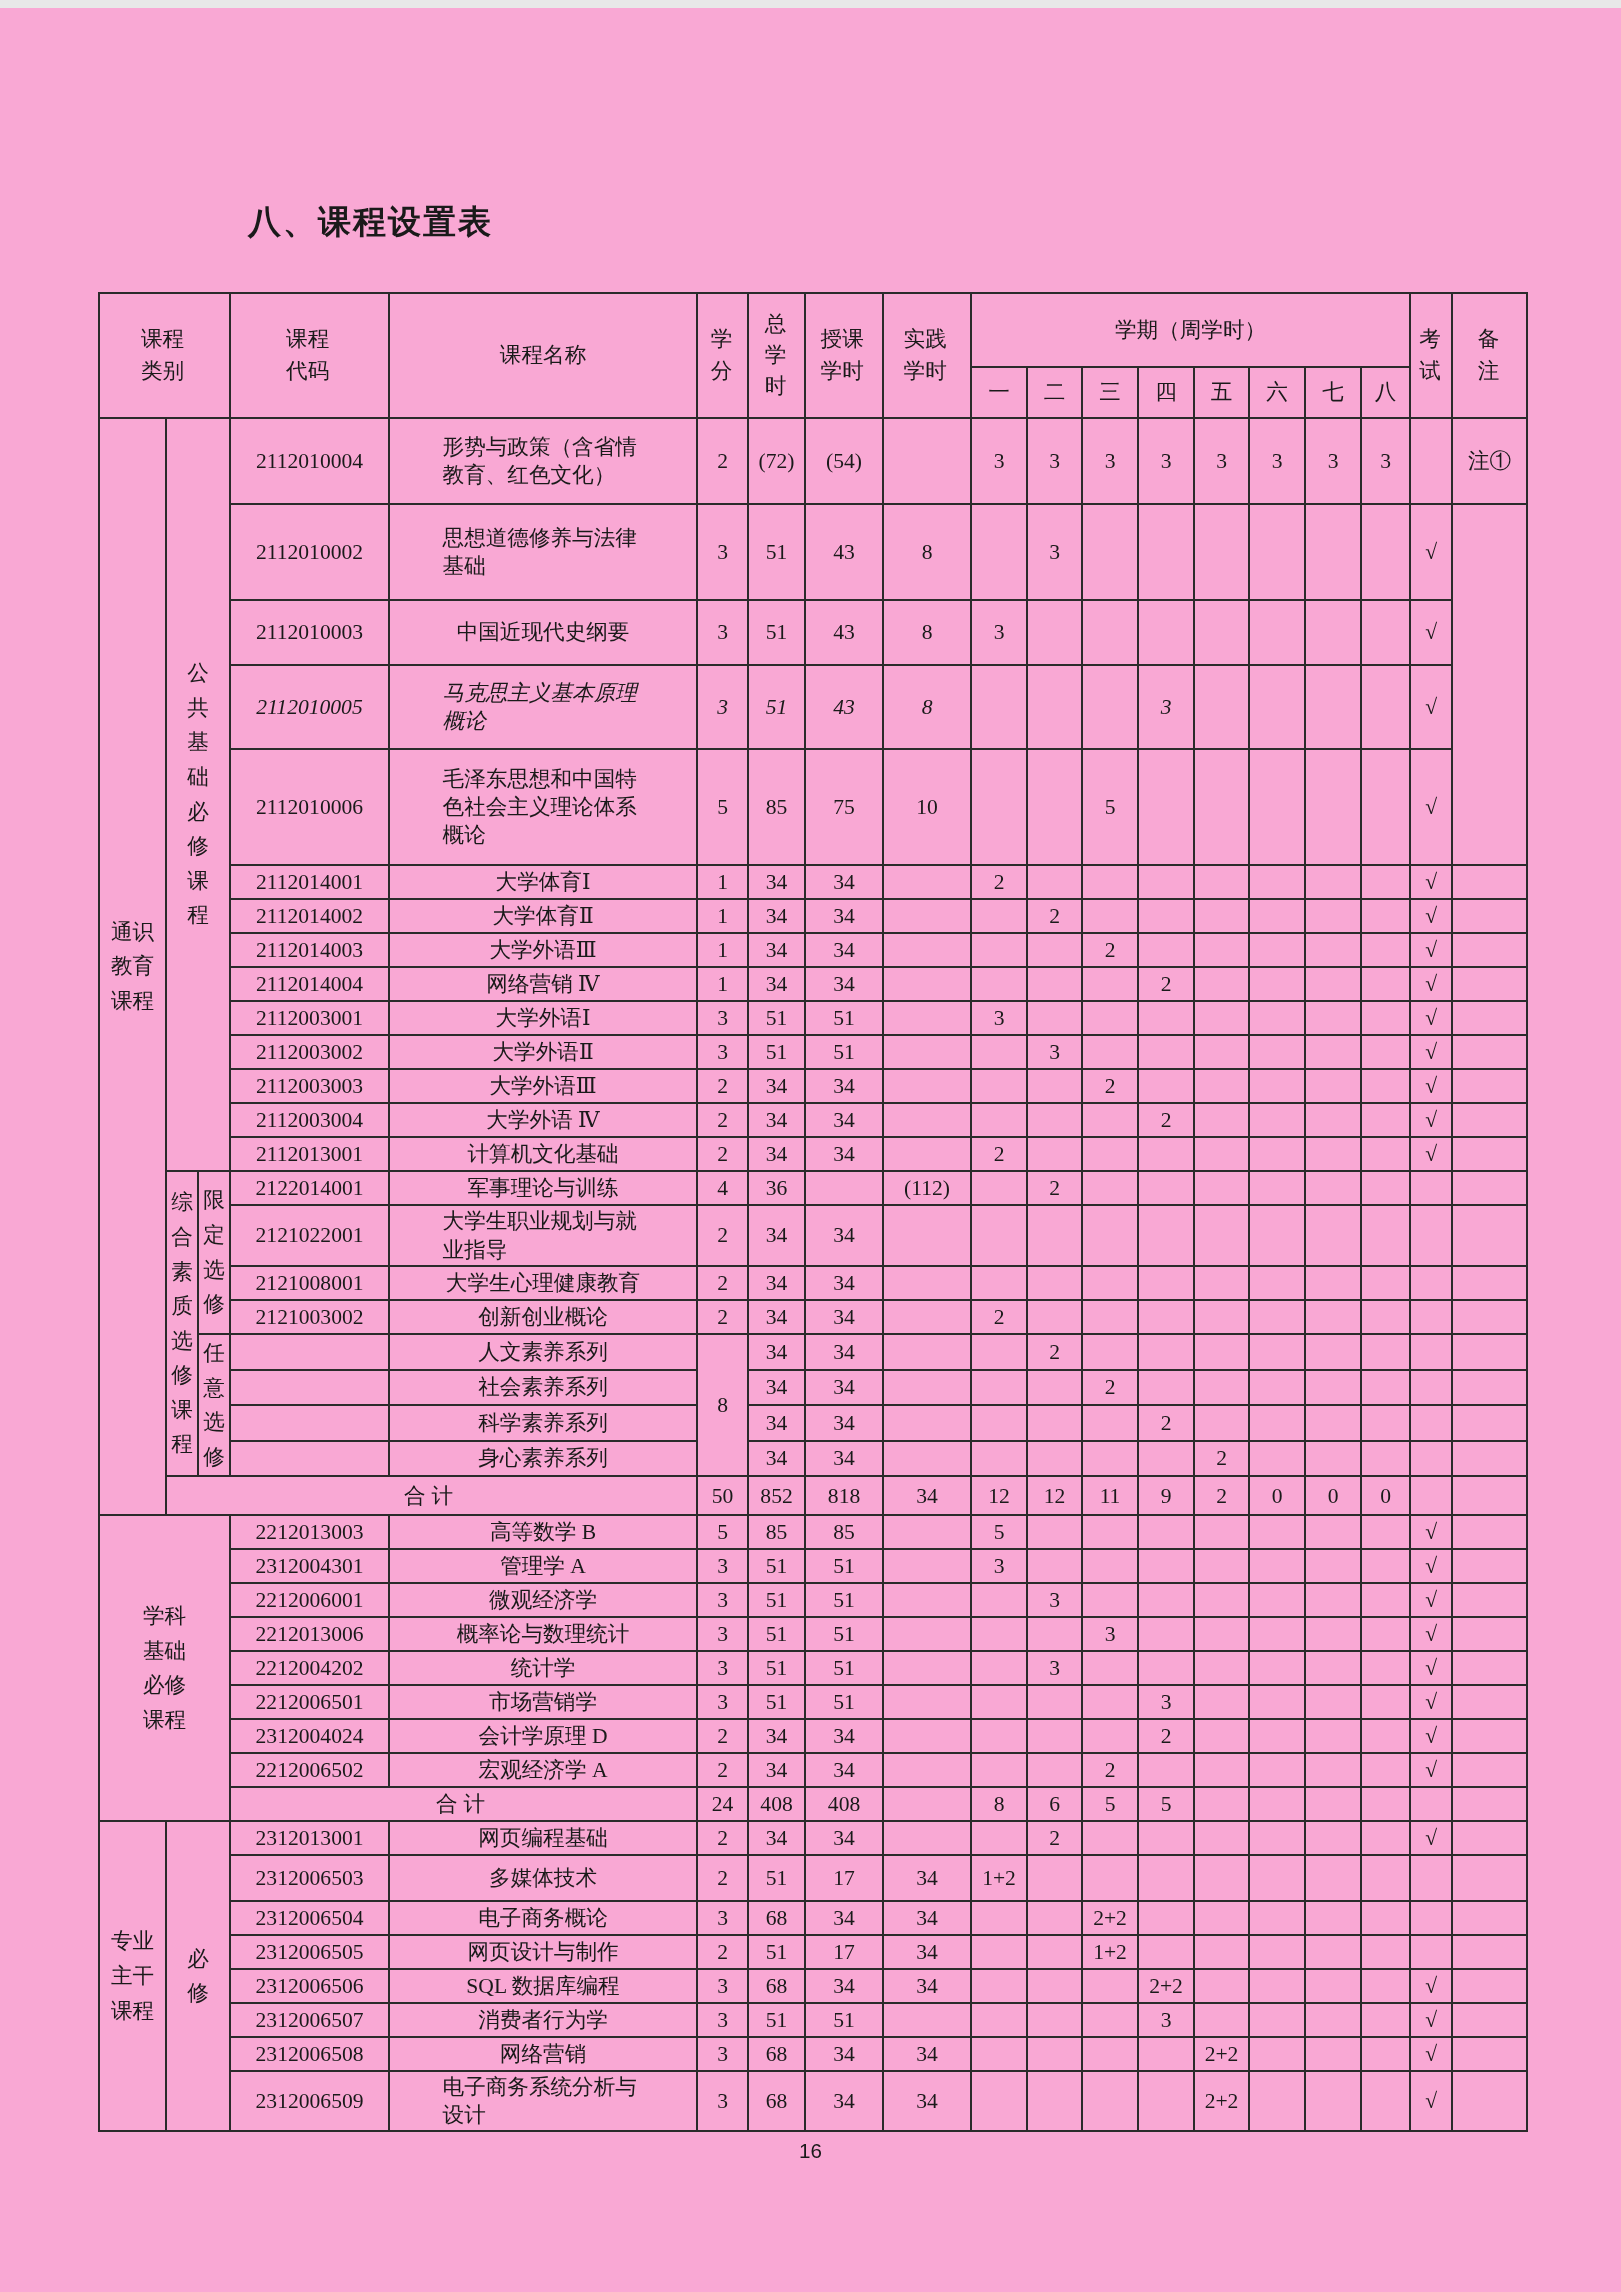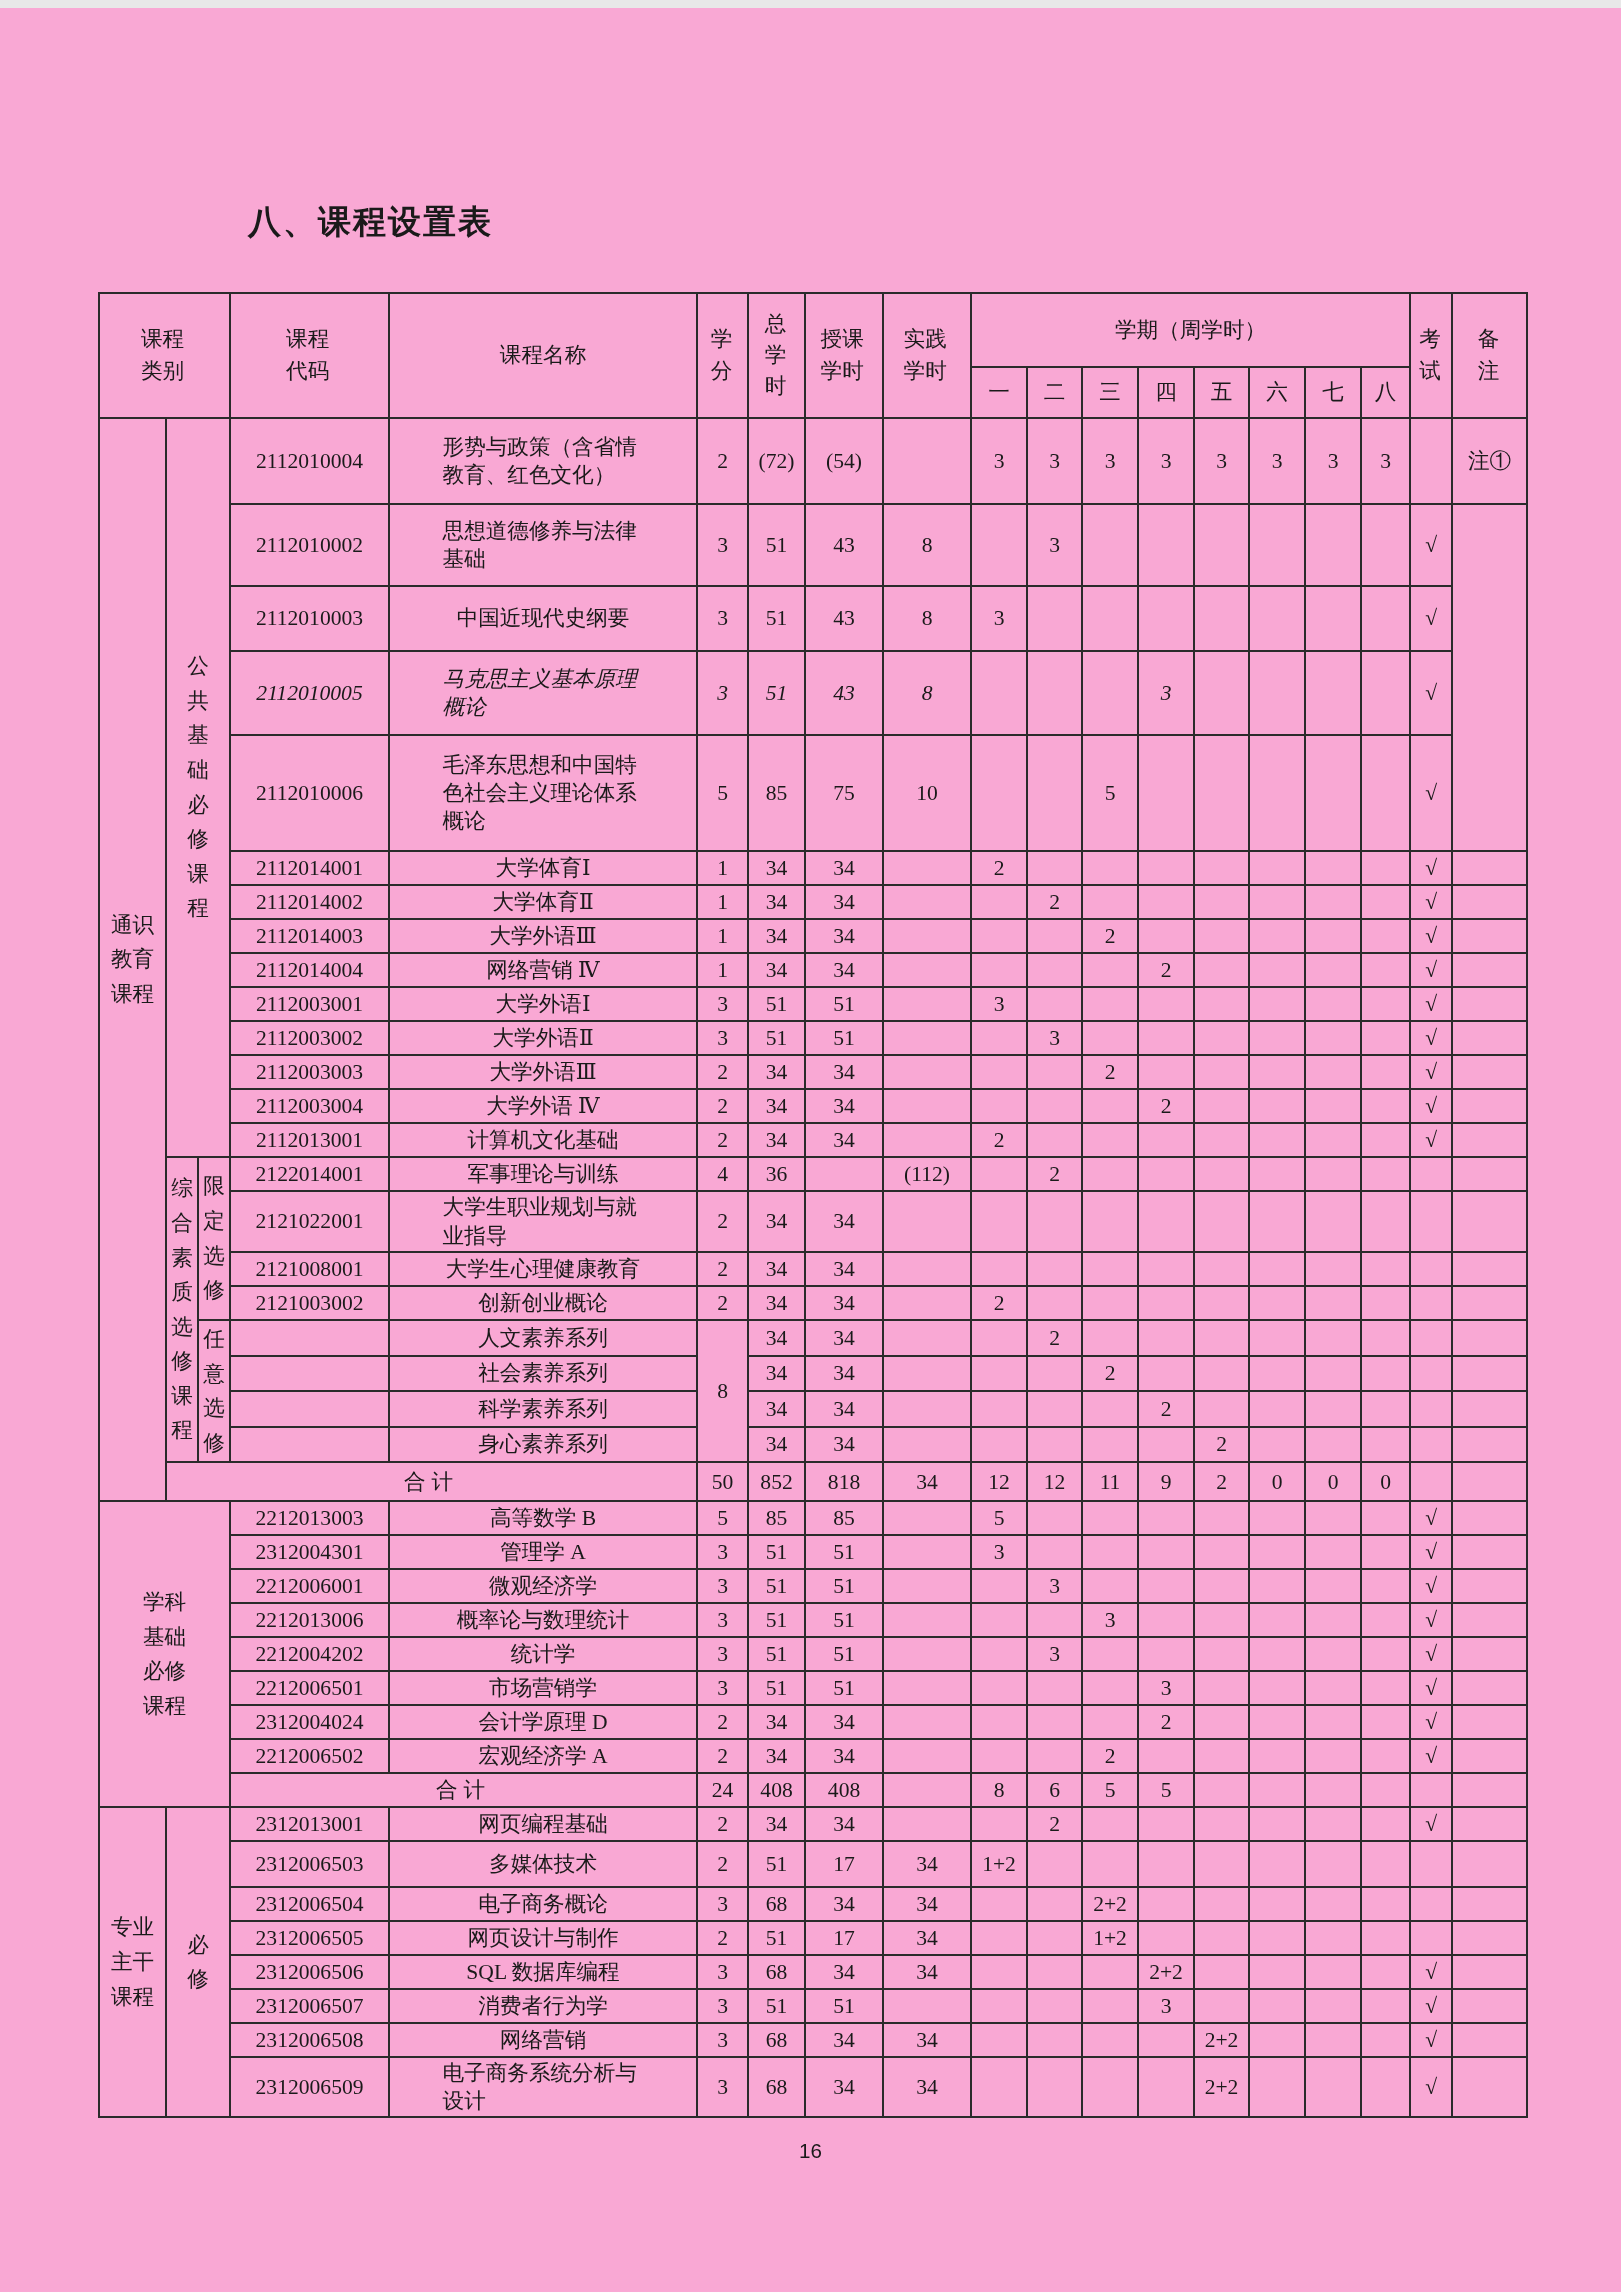--- a/index.html
+++ b/index.html
@@ -104,21 +104,21 @@
           <td>3</td>
           <td>3</td>
           <td>3</td>
           <td>3</td>
           <td>3</td>
           <td>3</td>
           <td>3</td>
           <td></td>
           <td>注①</td>
         </tr>
-        <tr style="height: 82px;">
+        <tr style="height: 96px;">
           <td>2112010002</td>
           <td class="name"><span>思想道德修养与法律基础</span></td>
           <td>3</td>
           <td>51</td>
           <td>43</td>
           <td>8</td>
           <td></td>
           <td>3</td>
           <td></td>
           <td></td>

